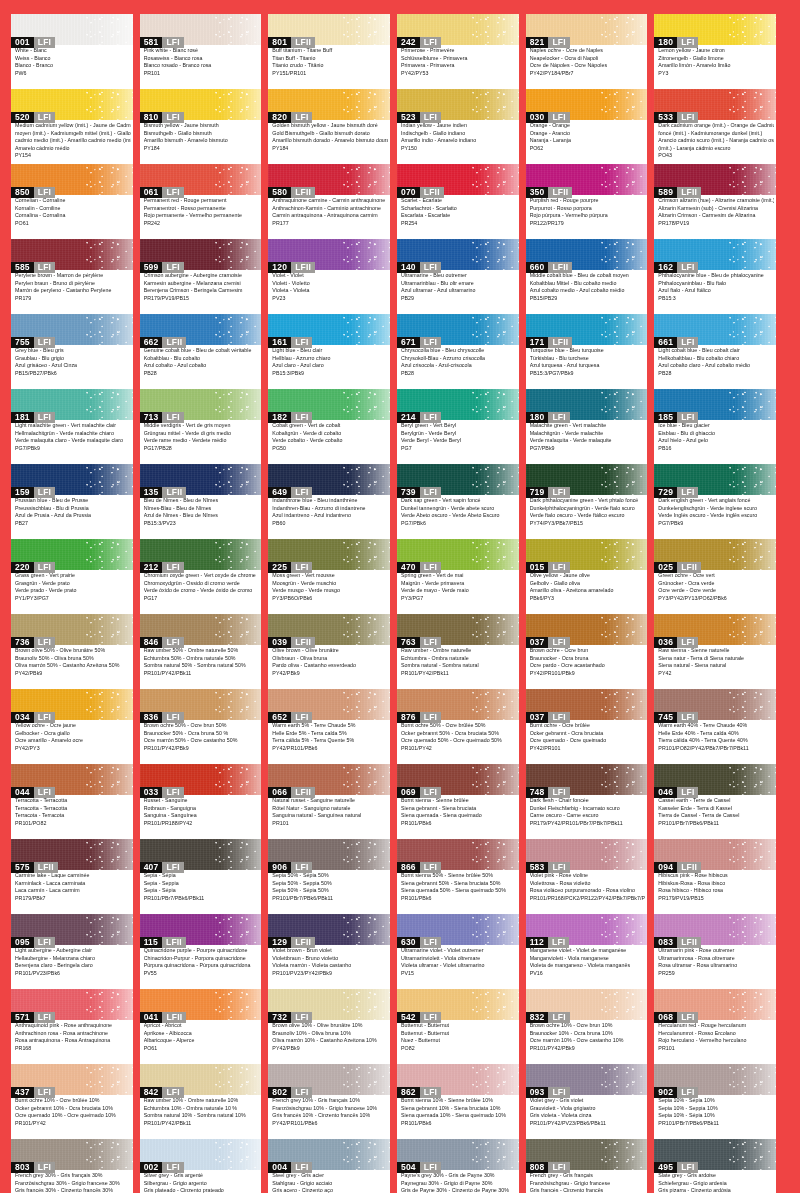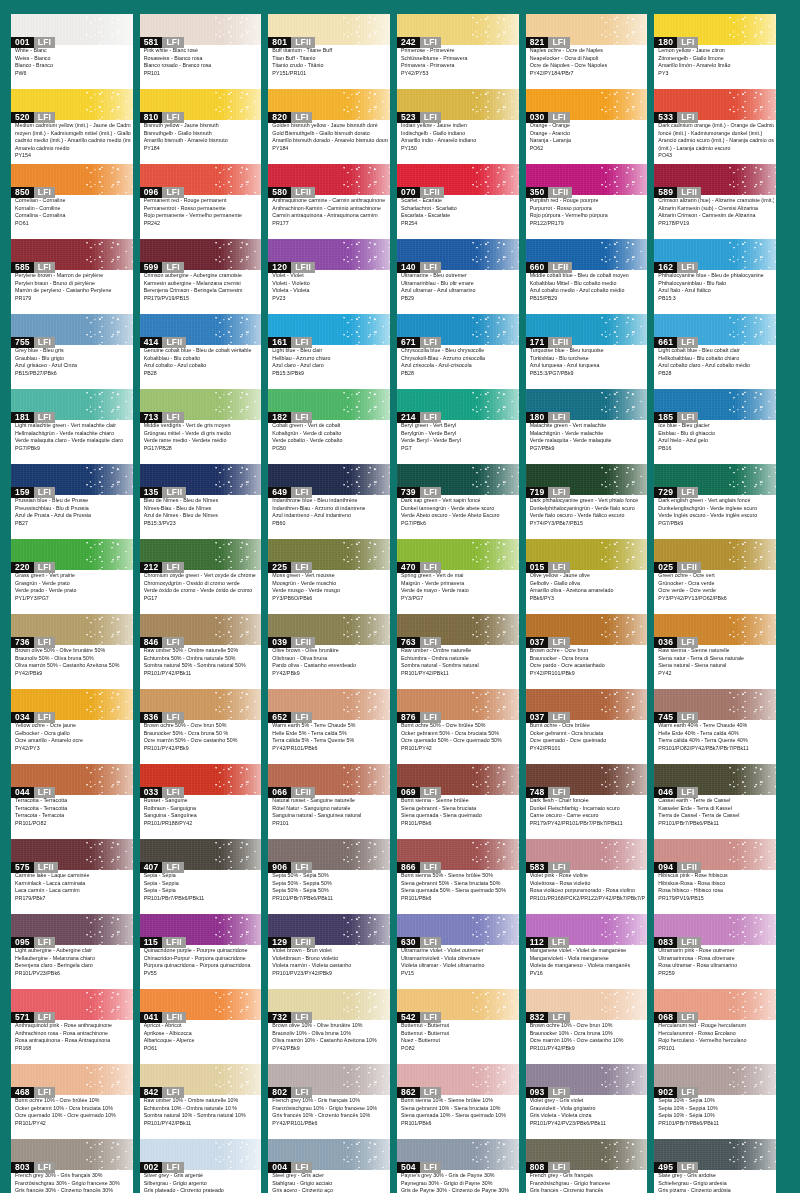--- a/index.html
+++ b/index.html
@@ -5,21 +5,21 @@
   * { box-sizing: border-box; }
   html, body {
     margin: 0; padding: 0;
     background: #ffffff;
     font-family: "Liberation Sans", sans-serif;
   }
   #chart {
     width: 800px;
     height: 1193px;
     position: relative;
-    background: #0f766e;
+    background: #ef4444;
     padding: 14px 24px 0 11px;
   }
   .grid {
     display: grid;
     grid-template-columns: repeat(6, 1fr);
     column-gap: 7px;
     row-gap: 0px;
   }
   .cell {
     width: 100%;
@@ -333,21 +333,21 @@
           <div class="pig">PO61</div>
         </div>
       </div>
       <div class="cell">
         <div class="swatch" style="background: rgb(232, 82, 63);">
           <div class="grain"></div>
           <div class="fade"></div>
           <div class="speck"></div>
         </div>
         <div class="labelbar">
-          <span class="num">096</span>
+          <span class="num">061</span>
           <span class="lf">LFI</span>
         </div>
         <div class="names">
           <div>Permanent red - Rouge permanent</div>
           <div>Permanentrot - Rosso permanente</div>
           <div>Rojo permanente - Vermelho permanente</div>
           <div class="pig">PR242</div>
         </div>
       </div>
       <div class="cell">
@@ -537,21 +537,21 @@
           <div class="pig">PB15/PB27/PBk6</div>
         </div>
       </div>
       <div class="cell">
         <div class="swatch" style="background: rgb(47, 126, 192);">
           <div class="grain"></div>
           <div class="fade"></div>
           <div class="speck"></div>
         </div>
         <div class="labelbar">
-          <span class="num">414</span>
+          <span class="num">662</span>
           <span class="lf">LFII</span>
         </div>
         <div class="names">
           <div>Genuine cobalt blue - Bleu de cobalt véritable</div>
           <div>Kobaltblau - Blu cobalto</div>
           <div>Azul cobalto - Azul cobalto</div>
           <div class="pig">PB28</div>
         </div>
       </div>
       <div class="cell">
@@ -1540,21 +1540,21 @@
           <div class="pig">PR101</div>
         </div>
       </div>
       <div class="cell">
         <div class="swatch" style="background: rgb(240, 187, 149);">
           <div class="grain"></div>
           <div class="fade"></div>
           <div class="speck"></div>
         </div>
         <div class="labelbar">
-          <span class="num">468</span>
+          <span class="num">437</span>
           <span class="lf">LFI</span>
         </div>
         <div class="names">
           <div>Burnt ochre 10% - Ocre brûlée 10%</div>
           <div>Ocker gebrannt 10% - Ocra bruciata 10%</div>
           <div>Ocre quemado 10% - Ocre queimado 10%</div>
           <div class="pig">PR101/PY42</div>
         </div>
       </div>
       <div class="cell">

